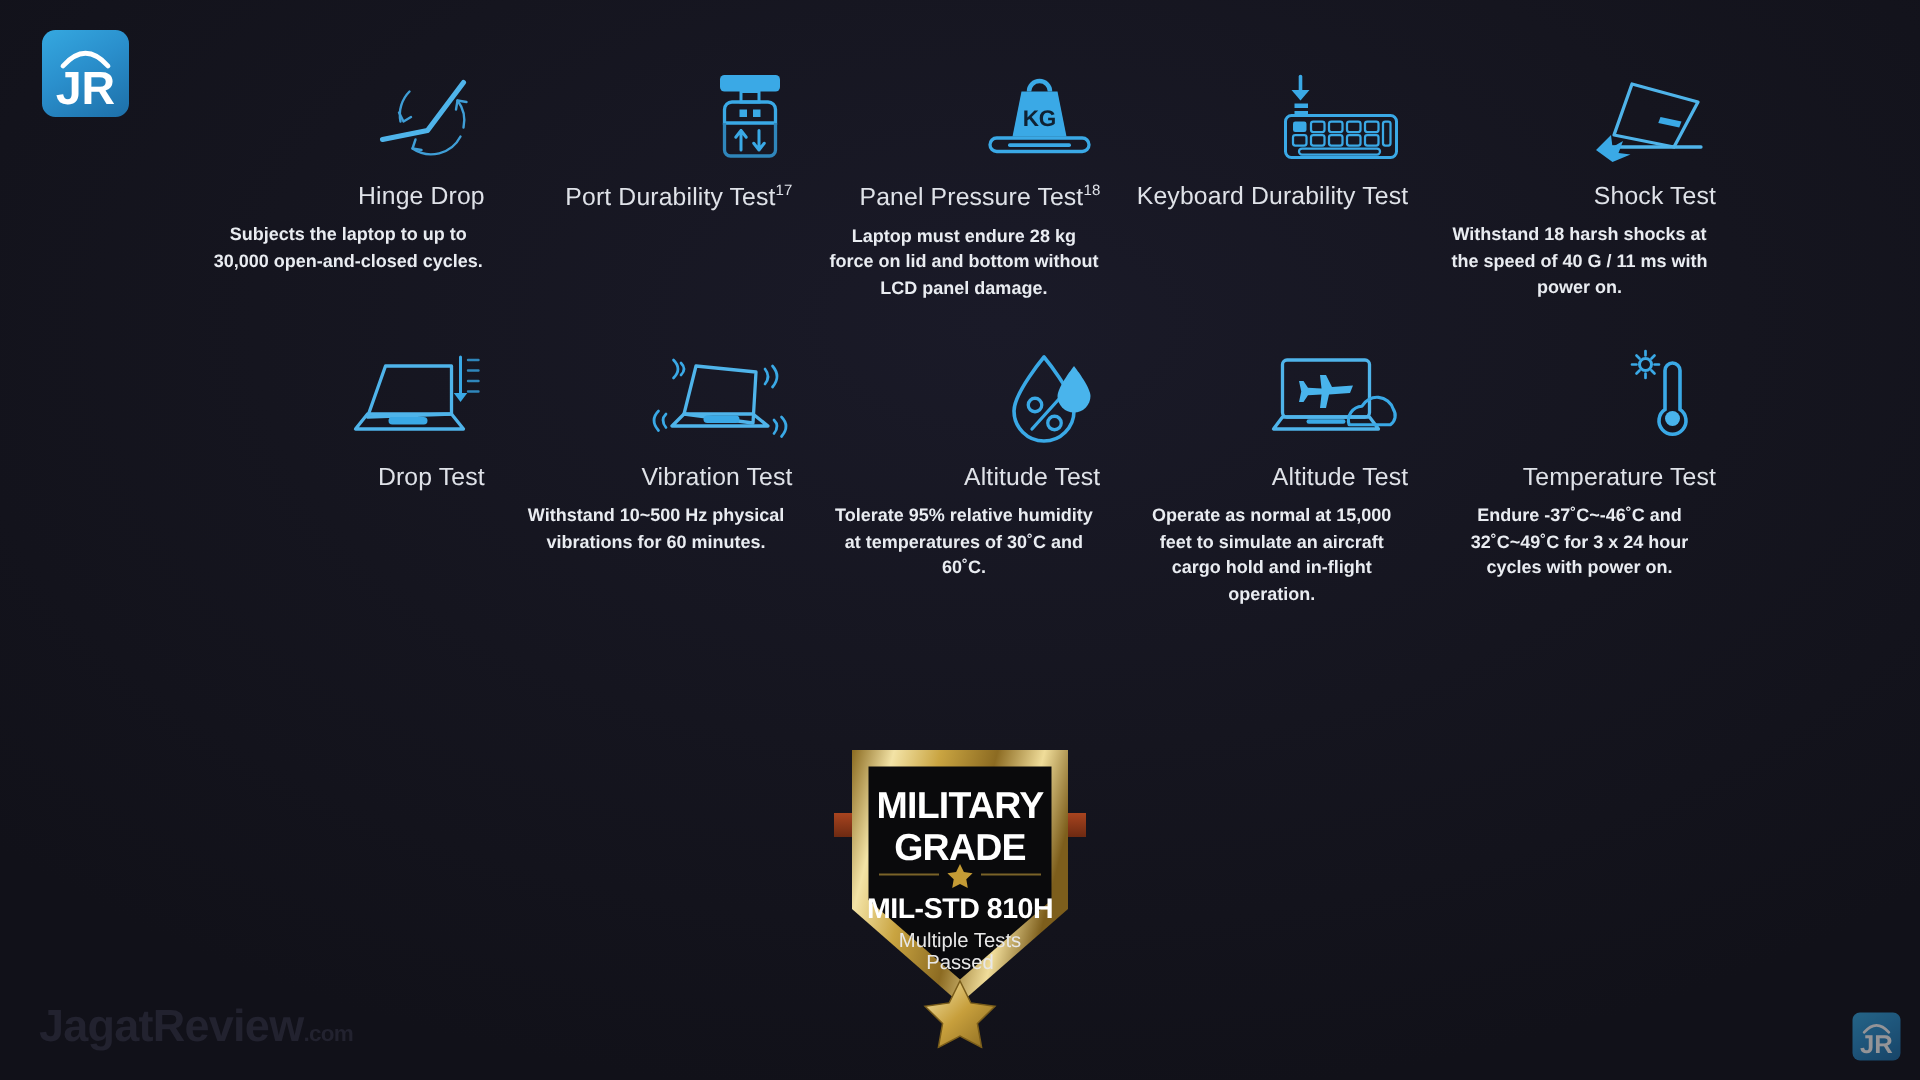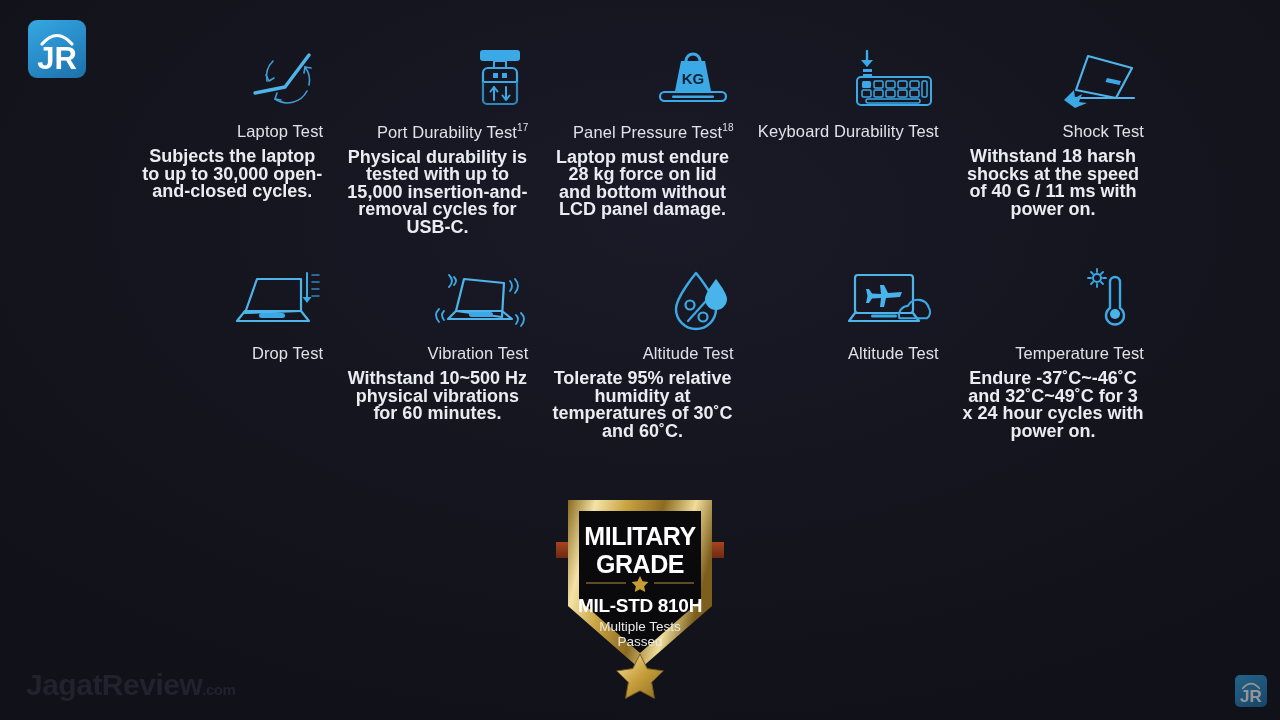--- a/index.html
+++ b/index.html
@@ -55,21 +55,21 @@
     font-size: 16.5px;
     font-weight: 400;
     color: #dfe2e8;
     letter-spacing: .1px;
     margin-bottom: 7px;
     text-align: center;
     white-space: nowrap;
   }
   .card h3 sup { font-size: 10px; vertical-align: super; }
   .card p {
-    font-size: 18px;
+    font-size: 12px;
     line-height: 17.5px;
     font-weight: bold;
     color: #e9ecf1;
     text-align: center;
     max-width: 182px;
   }
   
   .badge {
     position: absolute;
     left: 50%; top: 494px;
@@ -109,39 +109,38 @@
         <svg width="76" height="62" viewBox="0 0 76 62">
           <path d="M8 46 L38 40 L62 8" fill="none" stroke="#4fb4ea" stroke-width="3.4" stroke-linecap="round" stroke-linejoin="round"></path>
           <path d="M26 14 A22 22 0 0 0 20 34" fill="none" stroke="#3f9ed6" stroke-width="1.6" stroke-linecap="round"></path>
           <path d="M22 34 l-3 -6 M22 34 l5 -3" fill="none" stroke="#3f9ed6" stroke-width="1.6" stroke-linecap="round"></path>
           <path d="M58 20 A22 22 0 0 1 62 38" fill="none" stroke="#3f9ed6" stroke-width="1.6" stroke-linecap="round"></path>
           <path d="M58 20 l6 1 M58 20 l-1 6" fill="none" stroke="#3f9ed6" stroke-width="1.6" stroke-linecap="round"></path>
           <path d="M28 52 A22 22 0 0 0 60 44" fill="none" stroke="#3f9ed6" stroke-width="1.6" stroke-linecap="round"></path>
           <path d="M28 52 l2 -6 M28 52 l6 1" fill="none" stroke="#3f9ed6" stroke-width="1.6" stroke-linecap="round"></path>
         </svg>
       </div>
-      <h3><span>Laptop Test</span></h3>
+      <h3><span>Hinge Drop</span></h3>
       <p>Subjects the laptop to up to 30,000 open-and-closed cycles.</p>
     </div>
 
     <div class="card">
       <div class="iconwrap">
         <svg width="56" height="64" viewBox="0 0 56 64">
           <rect x="8" y="4" width="40" height="11" rx="3" fill="#3aa9e6"></rect>
           <rect x="22" y="15" width="12" height="7" fill="none" stroke="#3aa9e6" stroke-width="2"></rect>
           <path d="M16 22 h24 a5 5 0 0 1 5 5 v9 h-34 v-9 a5 5 0 0 1 5 -5 z" fill="none" stroke="#3aa9e6" stroke-width="2.2"></path>
           <rect x="21" y="27" width="5" height="5" fill="#3aa9e6"></rect>
           <rect x="30" y="27" width="5" height="5" fill="#3aa9e6"></rect>
           <path d="M11 36 v18 a4 4 0 0 0 4 4 h26 a4 4 0 0 0 4 -4 v-18" fill="none" stroke="#2f86bb" stroke-width="2.2"></path>
           <path d="M22 54 v-13 M22 41 l-3.5 4.5 M22 41 l3.5 4.5" fill="none" stroke="#3aa9e6" stroke-width="2" stroke-linecap="round"></path>
           <path d="M34 41 v13 M34 54 l-3.5 -4.5 M34 54 l3.5 -4.5" fill="none" stroke="#3aa9e6" stroke-width="2" stroke-linecap="round"></path>
         </svg>
       </div>
       <h3><span>Port Durability Test</span><sup>17</sup></h3>
-      <p>Physical durability is tested with up to 15,000 insertion-and-removal cycles for USB-C.</p>
     </div>
 
     <div class="card">
       <div class="iconwrap">
         <svg width="82" height="62" viewBox="0 0 82 62">
           <path d="M34 14 a7 7 0 0 1 14 0" fill="none" stroke="#3aa9e6" stroke-width="3"></path>
           <path d="M29 14 h24 l6 30 h-36 z" fill="#3aa9e6"></path>
           <text x="41" y="37" font-family="Liberation Sans, sans-serif" font-size="15" font-weight="bold" fill="#0f2233" text-anchor="middle">KG</text>
           <rect x="8" y="45" width="66" height="9" rx="4.5" fill="none" stroke="#3aa9e6" stroke-width="2.2"></rect>
           <rect x="20" y="48.5" width="42" height="2.5" rx="1.2" fill="#3aa9e6"></rect>
@@ -237,20 +236,21 @@
       <div class="iconwrap">
         <svg width="100" height="66" viewBox="0 0 100 66">
           <rect x="16" y="8" width="58" height="38" rx="3" fill="none" stroke="#4fb4ea" stroke-width="2.2"></rect>
           <path d="M10 54 h70 l-6 -8 h-58 z" fill="none" stroke="#4fb4ea" stroke-width="2.2" stroke-linejoin="round"></path>
           <rect x="32" y="47.5" width="26" height="3" rx="1.5" fill="#3aa9e6"></rect>
           <path d="M45 18 l4 8 l14 -1 l-2 5 l-14 1 l-2 9 l-4 0 l1 -9 l-9 0.5 l-3 4.5 l-3 0 l1.5 -7 l-1.5 -7 l3 0 l3 4.5 l9 0.5 l-1 -9 z" fill="#49b4ec"></path>
           <path d="M72 56 a10 10 0 0 1 9 -13 a12 12 0 0 1 22 2 a8 8 0 0 1 -2 11 z" fill="none" stroke="#3aa9e6" stroke-width="2.2" stroke-linejoin="round" transform="translate(-8,-2) scale(0.95)"></path>
         </svg>
       </div>
       <h3><span>Altitude Test</span></h3>
+      <p>Operate as normal at 15,000 feet to simulate an aircraft cargo hold and in-flight operation.</p>
     </div>
 
     <div class="card">
       <div class="iconwrap">
         <svg width="68" height="68" viewBox="0 0 68 68">
           <circle cx="21" cy="12" r="4" fill="none" stroke="#3aa9e6" stroke-width="2"></circle>
           <path d="M21 3 v3 M21 18 v3 M12 12 h3 M27 12 h3 M15 6 l2 2 M25 16 l2 2 M27 6 l-2 2 M17 16 l-2 2" fill="none" stroke="#3aa9e6" stroke-width="1.8" stroke-linecap="round"></path>
           <path d="M34 16 a5 5 0 0 1 10 0 v26 a9 9 0 1 1 -10 0 z" fill="none" stroke="#3aa9e6" stroke-width="2.4"></path>
           <circle cx="39" cy="48" r="5" fill="#49b4ec"></circle>
         </svg>

